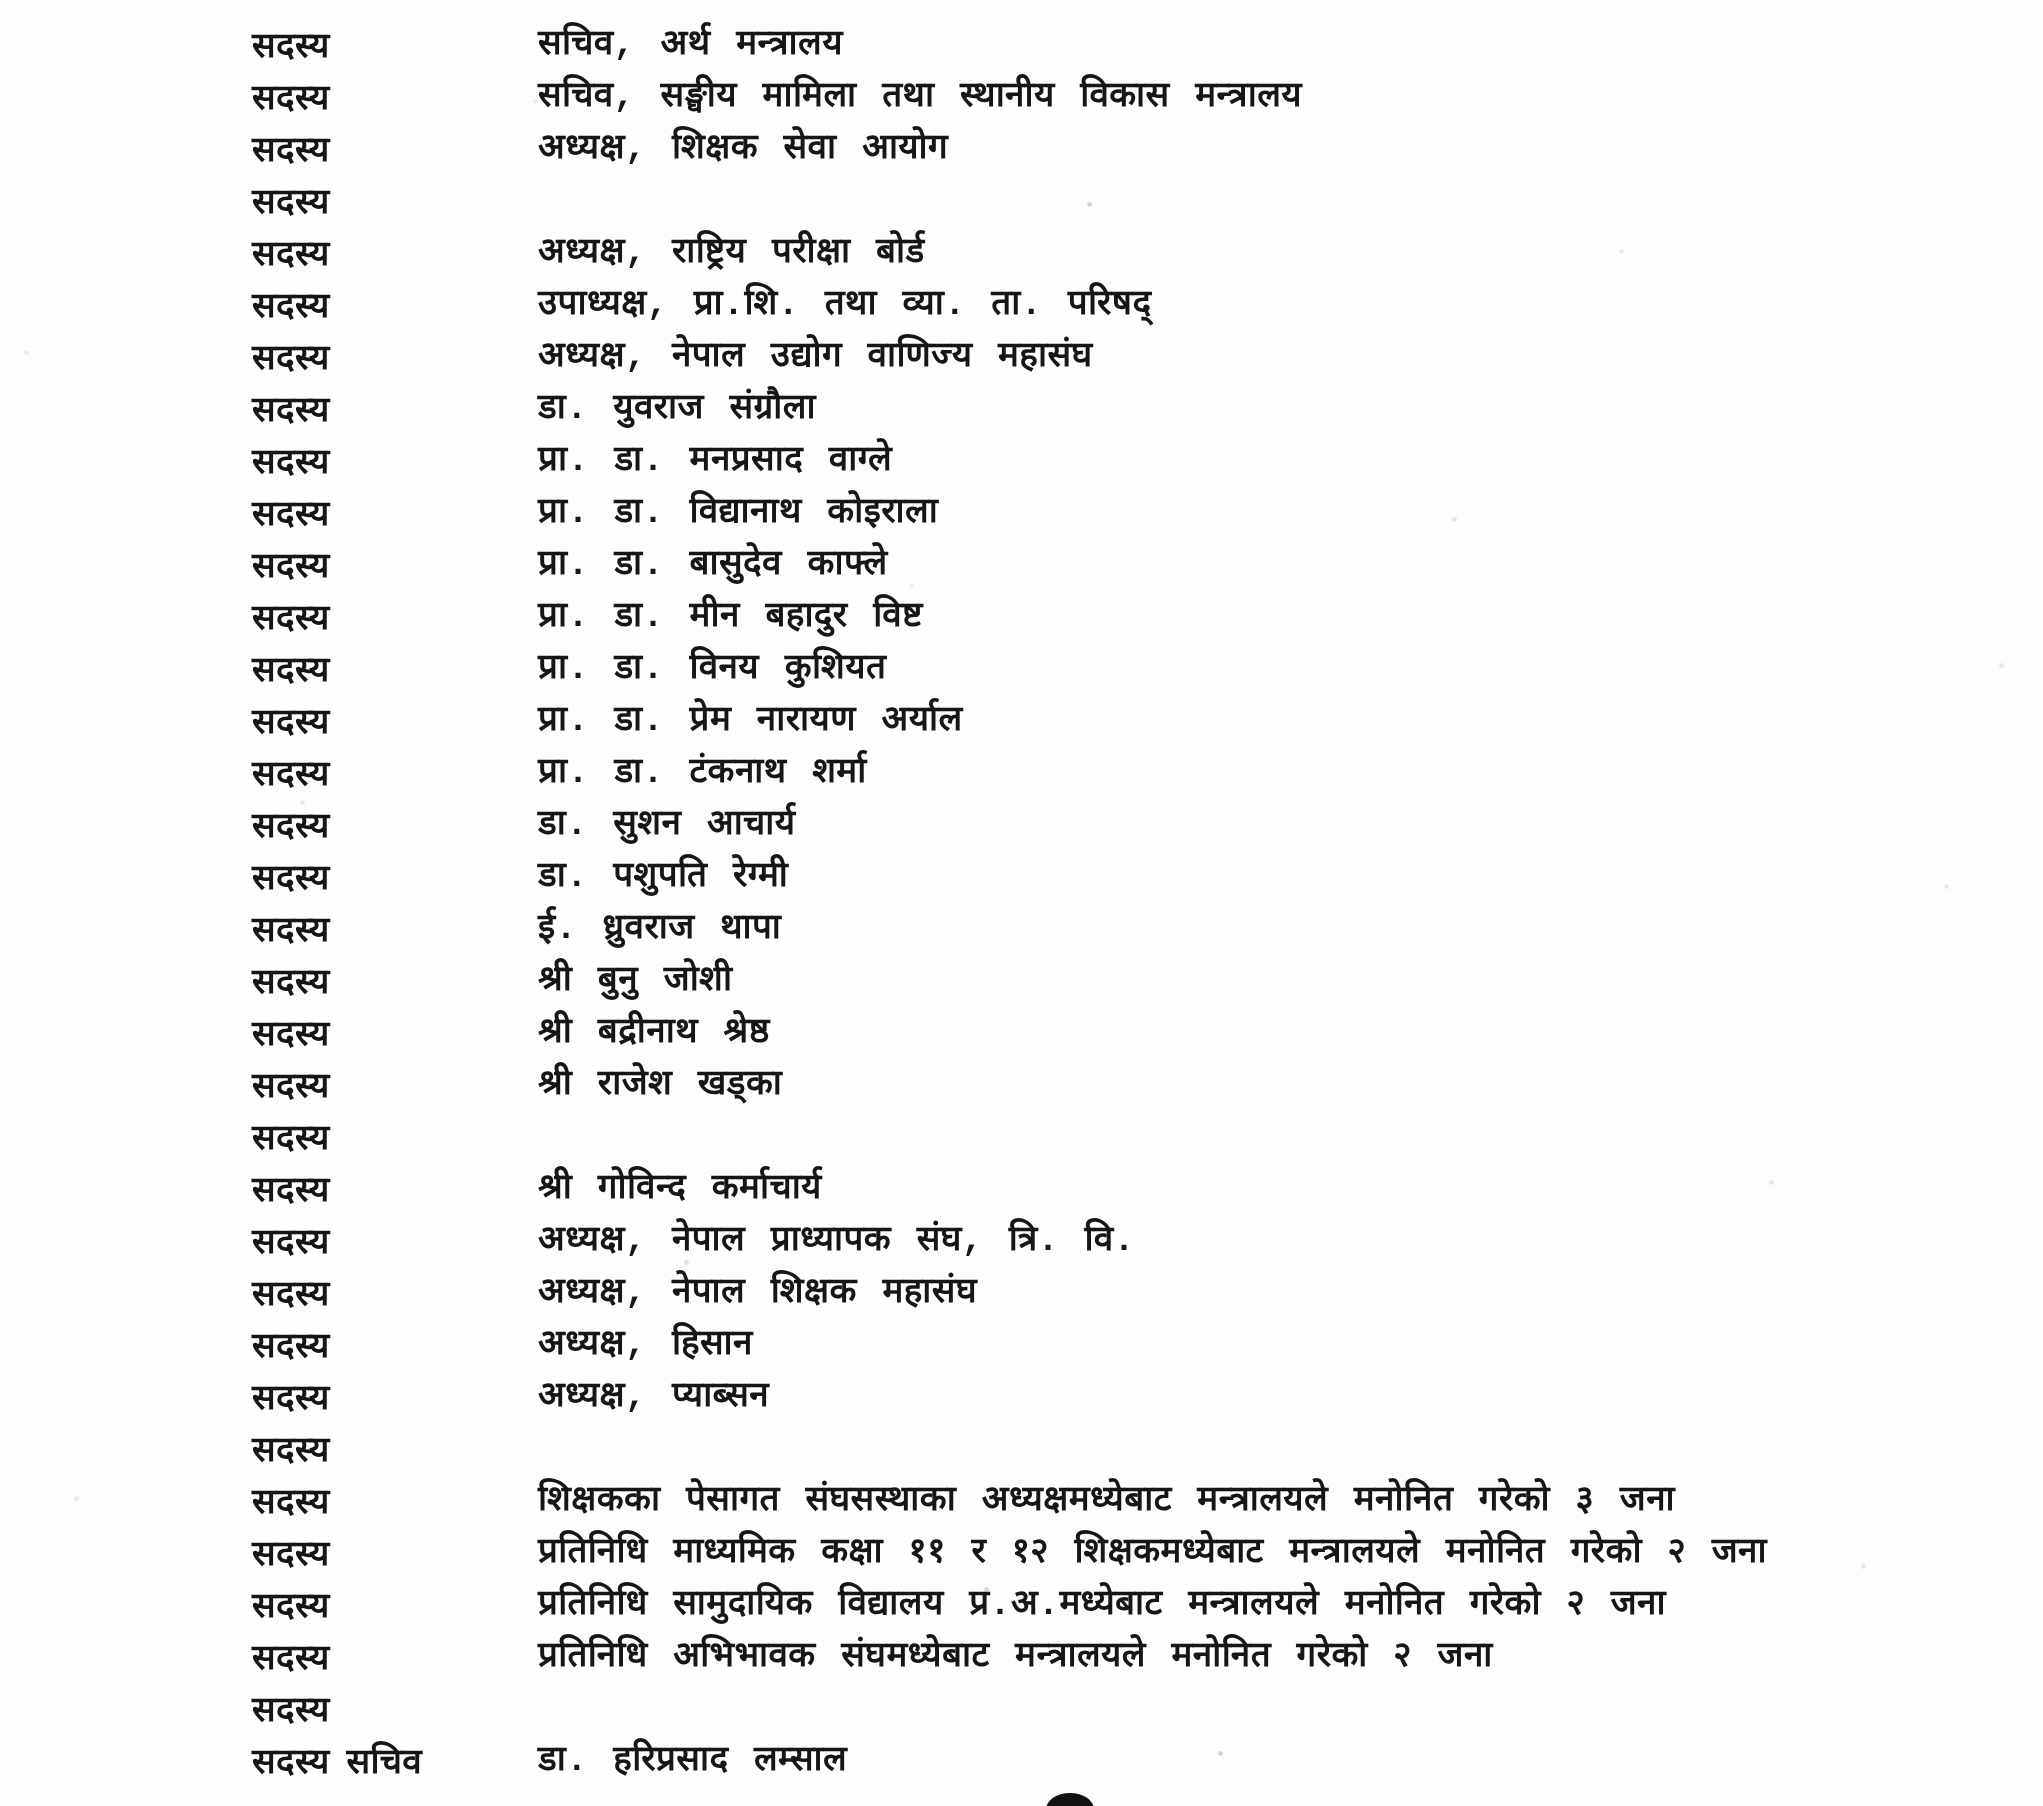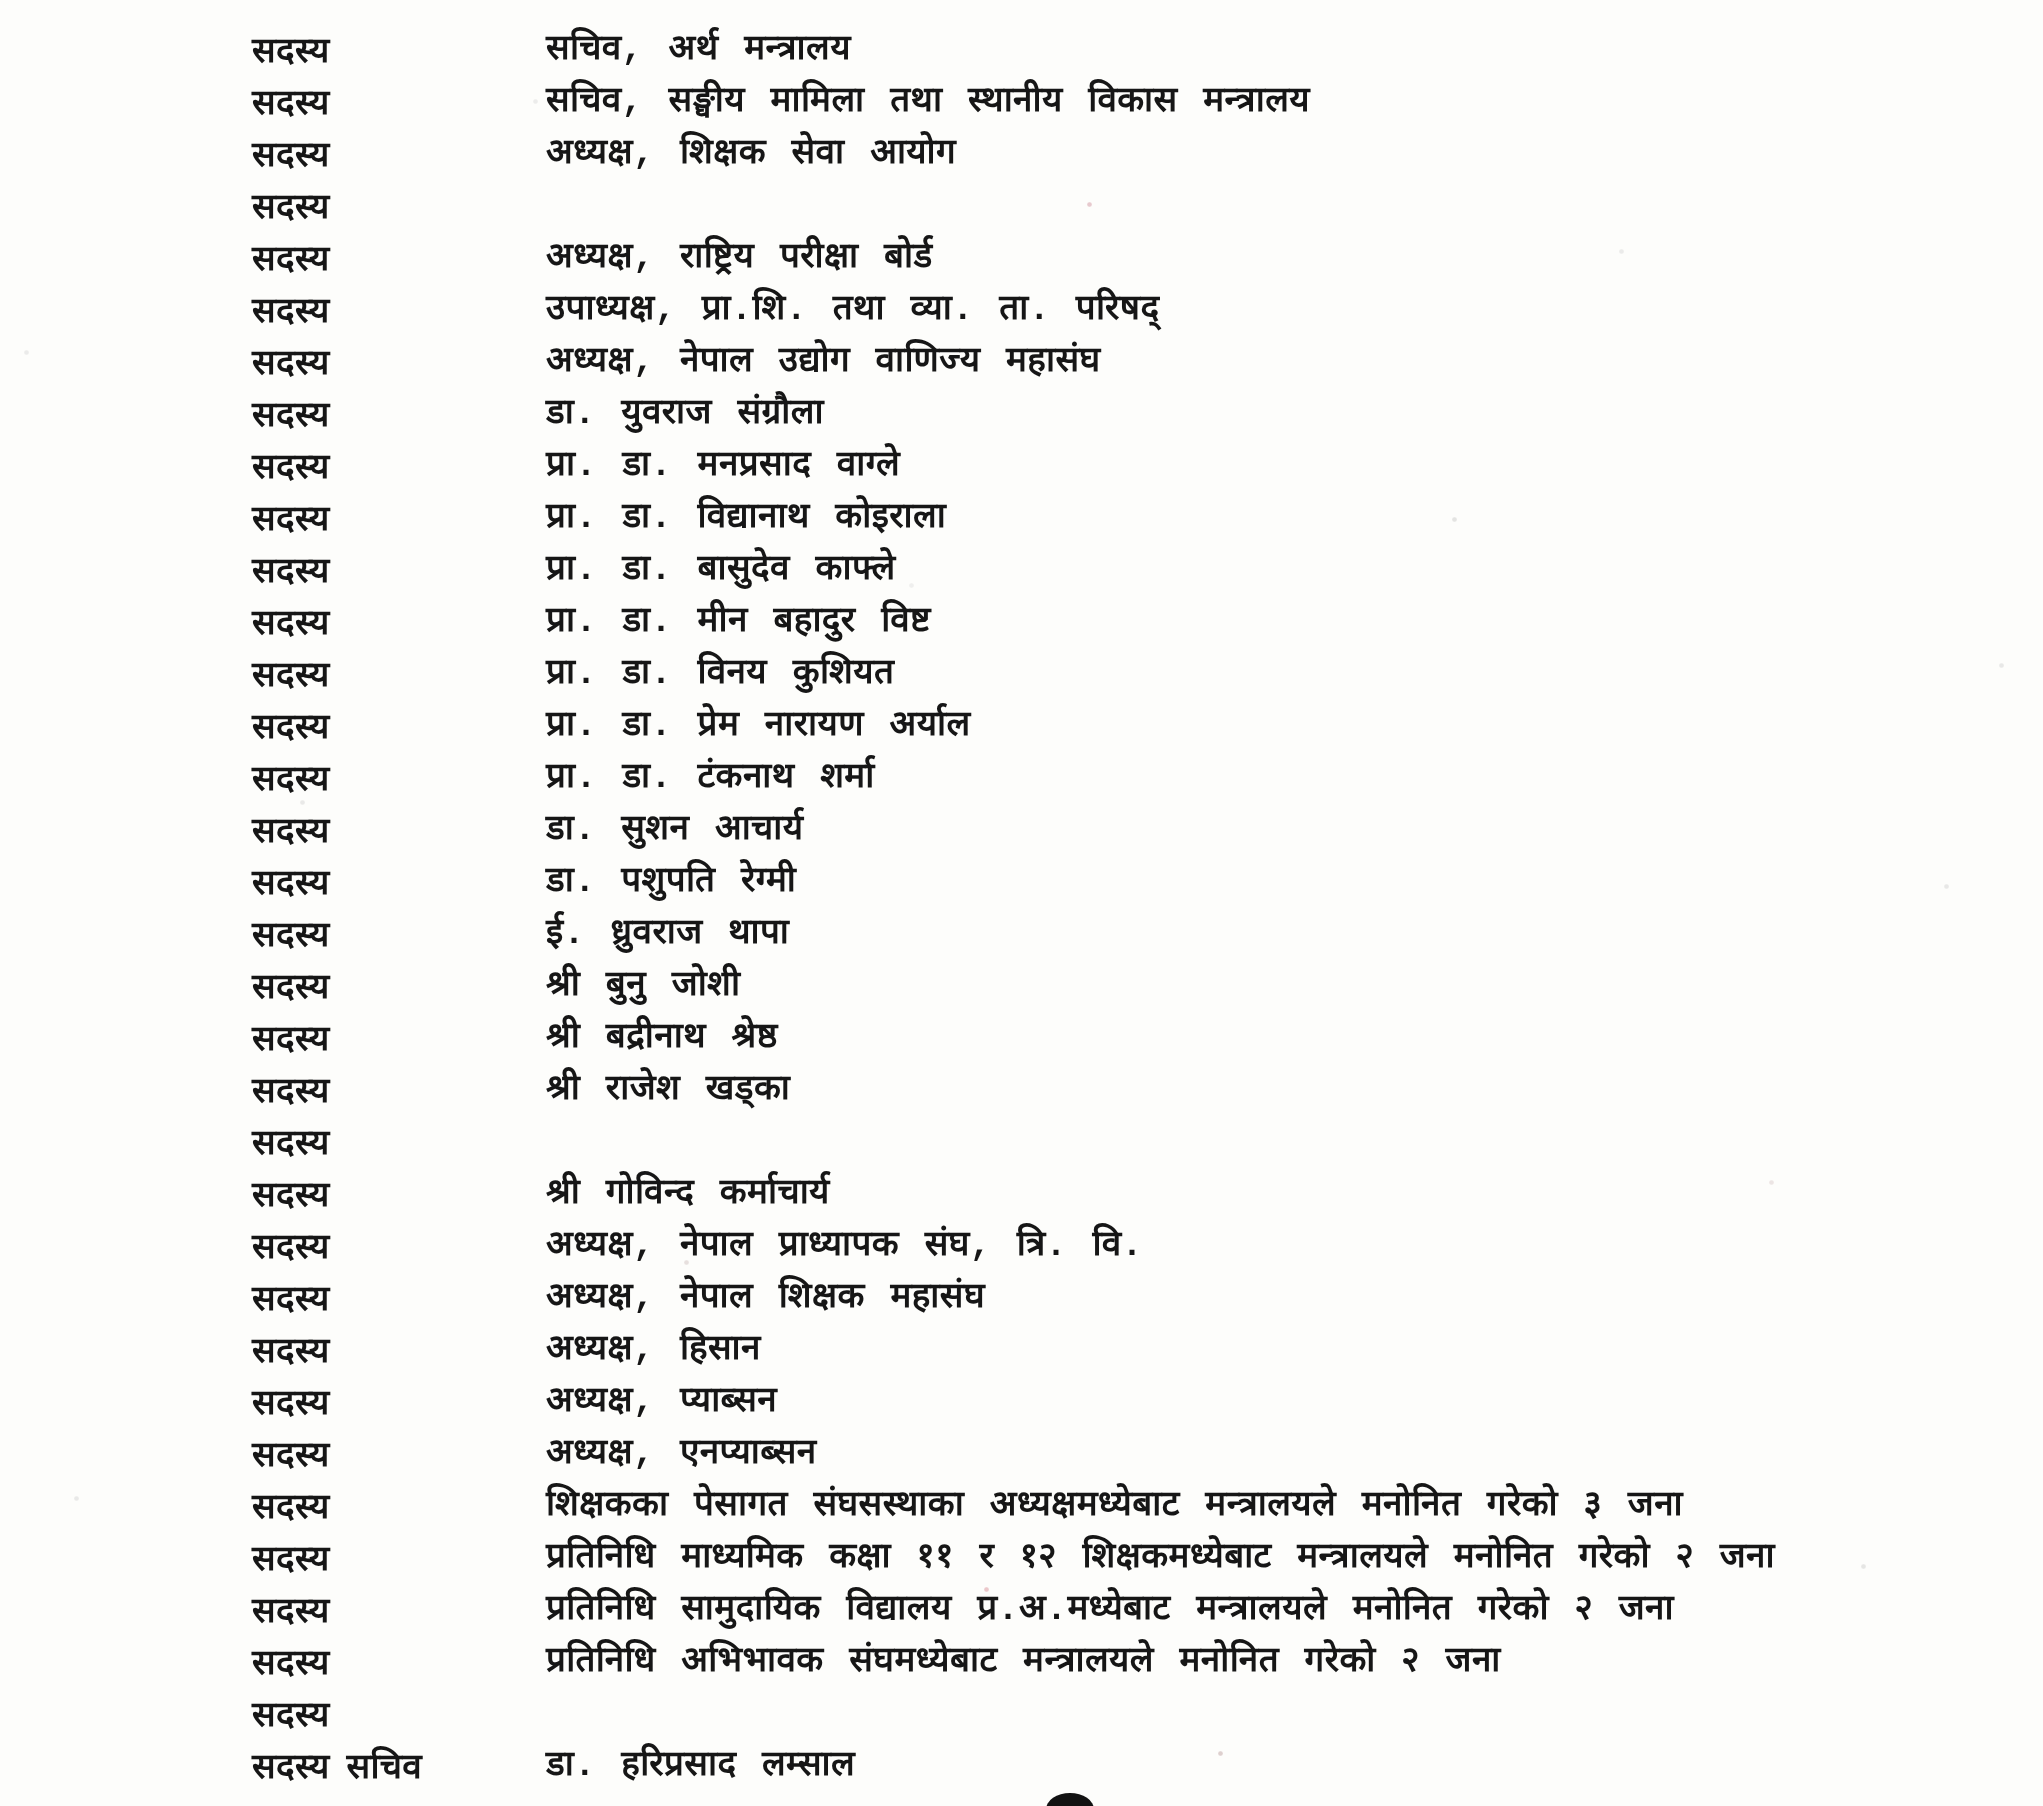--- a/index.html
+++ b/index.html
@@ -17,25 +17,23 @@
     color: #161616;
   }
   .rows {
     position: absolute;
     top: 22px;
     left: 0;
     width: 100%;
   }
   .row {
     display: flex;
-    align-items: flex-end;
     height: 52px;
     padding-left: 252px;
     box-sizing: border-box;
-    gap: 8px;
   }
   .cell {
     font-size: 35px;
     font-weight: 600;
     line-height: 47px;
     white-space: nowrap;
     word-spacing: 4.2px;
     letter-spacing: 0.4px;
   }
   .role {
@@ -187,21 +185,20 @@
       <div class="row">
         <span class="cell role">सदस्य</span>
         <span class="cell designation">अध्यक्ष, हिसान</span>
       </div>
       <div class="row">
         <span class="cell role">सदस्य</span>
         <span class="cell designation">अध्यक्ष, प्याब्सन</span>
       </div>
       <div class="row">
         <span class="cell role">सदस्य</span>
-        <span class="cell designation">अध्यक्ष, एनप्याब्सन</span>
       </div>
       <div class="row">
         <span class="cell role">सदस्य</span>
         <span class="cell designation">शिक्षकका पेसागत संघसस्थाका अध्यक्षमध्येबाट मन्त्रालयले मनोनित गरेको ३ जना</span>
       </div>
       <div class="row">
         <span class="cell role">सदस्य</span>
         <span class="cell designation">प्रतिनिधि माध्यमिक कक्षा ११ र १२ शिक्षकमध्येबाट मन्त्रालयले मनोनित गरेको २ जना</span>
       </div>
       <div class="row">

